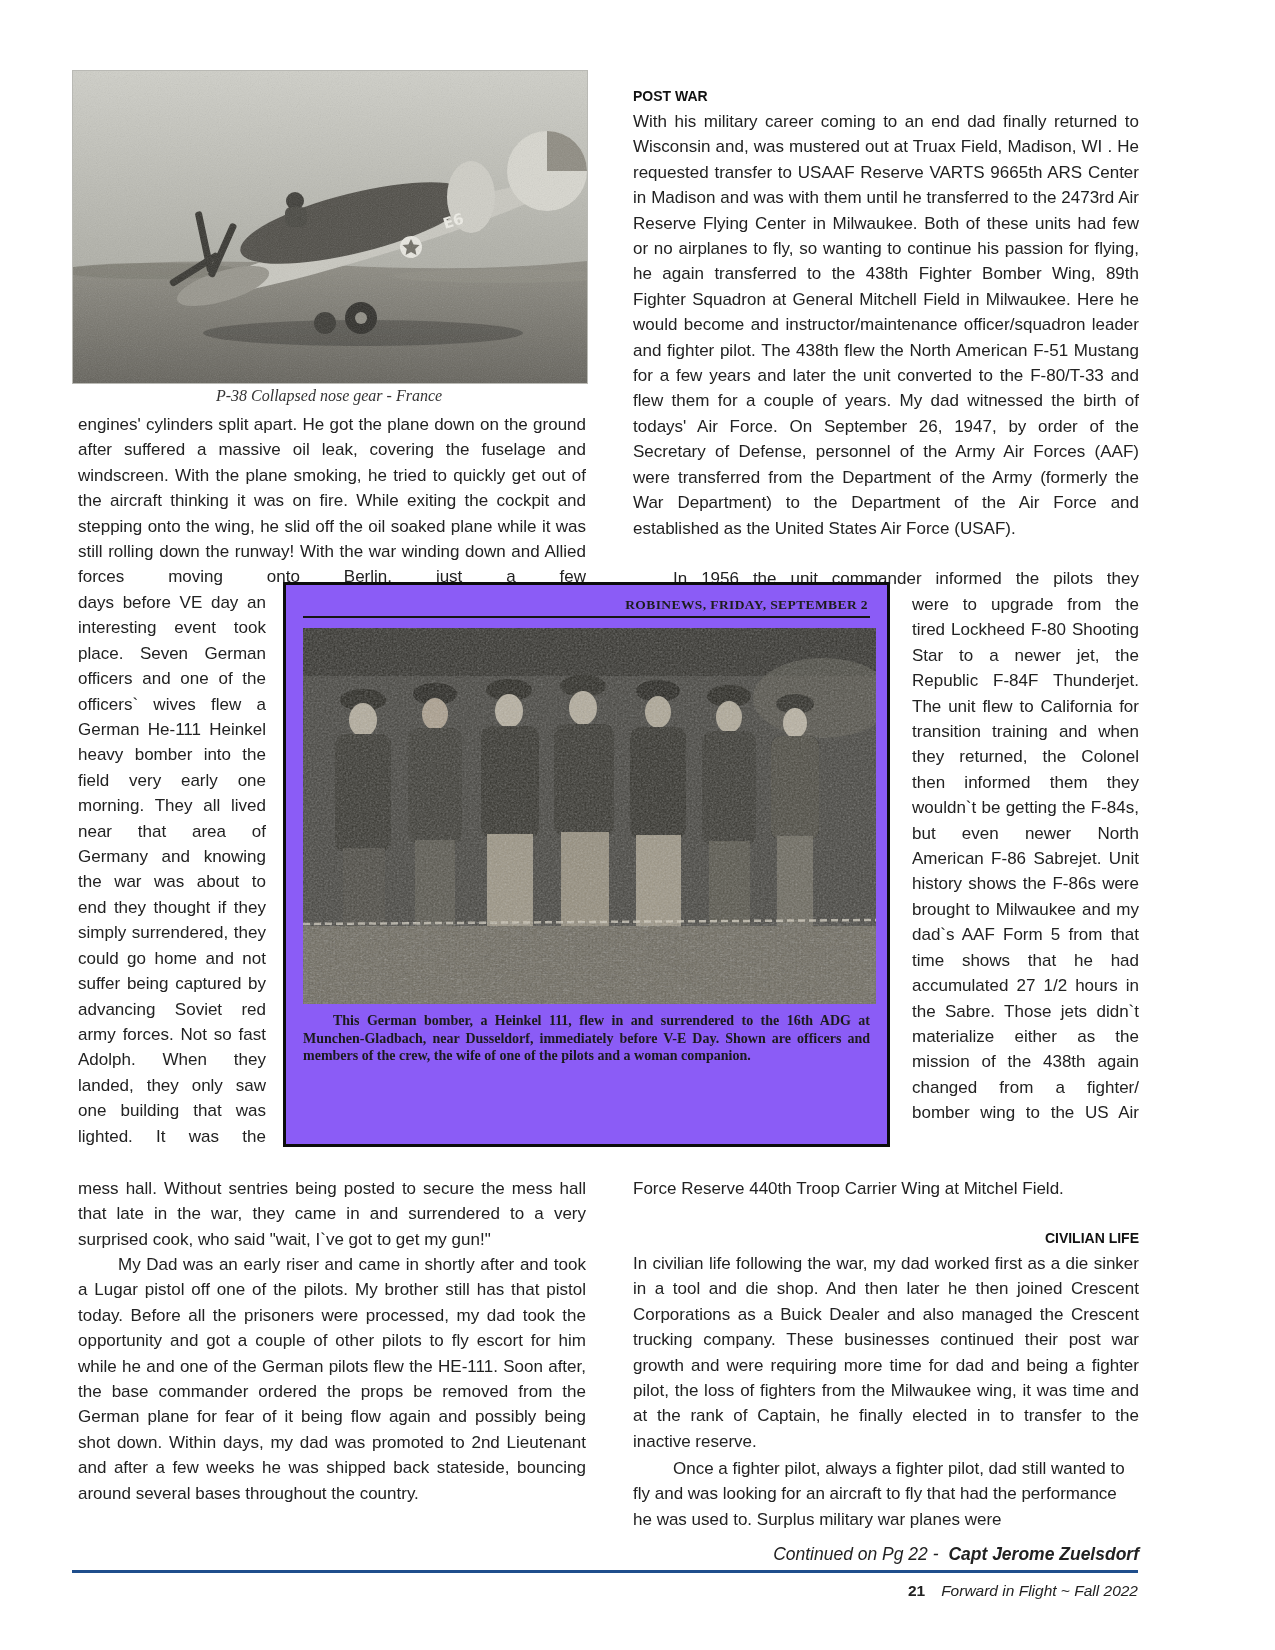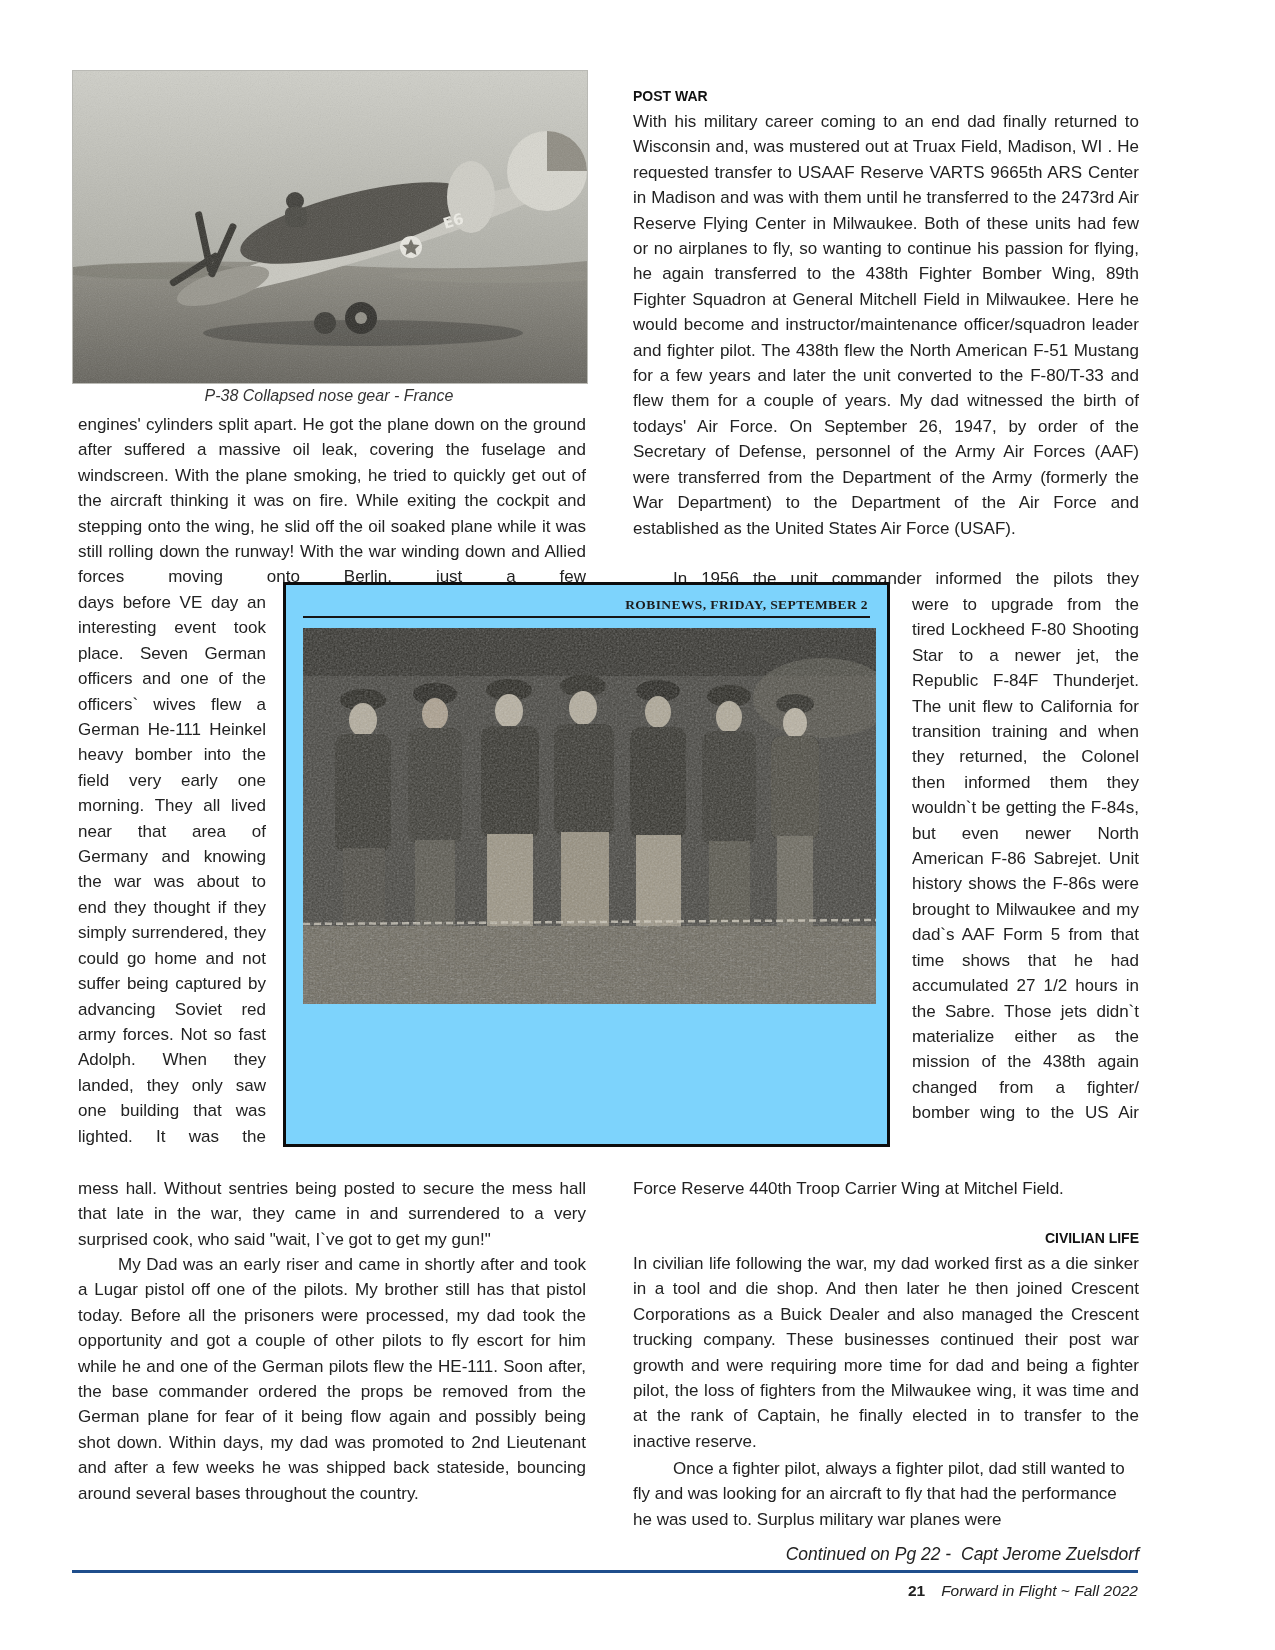--- a/index.html
+++ b/index.html
@@ -17,21 +17,21 @@
   .section-heading{
     font-size:14px;line-height:25.4px;font-weight:bold;color:#111;text-align:left;
   }
   
   .photo-frame{border:1px solid #b9b9b4;overflow:hidden;background:#9c9c94;}
   .photo-caption{
     font-size:16px;font-style:italic;color:#333;text-align:center;line-height:20px;
   }
   
   .clipping{
-    background:#7dd3fc;border:3px solid #0d0d0d;box-sizing:border-box;
+    background:#8b5cf6;border:3px solid #0d0d0d;box-sizing:border-box;
     padding:12px 17px 8px 17px;
     font-family:"Liberation Serif","DejaVu Serif",serif;color:#191919;
   }
   .clip-masthead{
     text-align:right;font-weight:bold;font-size:13.5px;letter-spacing:.4px;
     color:#1c1c1c;padding-right:2px;
   }
   .clip-rule{height:2px;background:#161616;margin-top:3px;}
   .clip-headline{
     text-align:center;font-weight:bold;font-size:26px;letter-spacing:.3px;
@@ -39,21 +39,21 @@
   }
   .clip-photo{margin-top:10px;overflow:hidden;background:#45443f;}
   .clip-caption{
     margin-top:8px;font-size:14px;line-height:17.5px;font-weight:bold;
     text-align:justify;text-indent:30px;color:#1b1b1b;
   }
   
   .continued-line{
     font-size:17.5px;font-style:italic;color:#222;text-align:right;
   }
-  .continued-author{font-weight:normal;}
+  .continued-author{font-weight:bold;}
   .blue-rule{background:#1f4e8c;height:3px;}
   .page-footer{
     font-size:15.5px;color:#222;text-align:right;
   }
   .page-footer .num{font-weight:bold;font-style:normal;}
   .page-footer .mag{font-style:italic;margin-left:16px;}
   .clip-overflow{overflow:hidden;}
 </style>
 </head>
 <body>
@@ -103,21 +103,21 @@
     <circle cx="338" cy="176" r="11" fill="#e9e8e1" transform="rotate(-17 338 176)"></circle>
     <path d="M338,168 l2.6,5.4 6,.7 -4.4,4 1.2,5.9 -5.4,-3 -5.4,3 1.2,-5.9 -4.4,-4 6,-.7 Z" fill="#6f6d64"></path>
     <text x="372" y="158" font-family="DejaVu Sans, sans-serif" font-size="15" font-weight="bold" fill="#efeee7" transform="rotate(-17 372 158)">E6</text>
 
     <circle cx="288" cy="247" r="16" fill="#2e2d29"></circle>
     <circle cx="288" cy="247" r="6" fill="#8f8d84"></circle>
     <circle cx="252" cy="252" r="11" fill="#3a3934"></circle>
     <rect width="514" height="312" filter="url(#grainA)" opacity="0.22"></rect>
   </svg>
 </div>
-<div class="abs photo-caption" style="left:72px;top:386px;width:514px;">P-38 Collapsed nose gear - France</div>
+<div class="abs photo-caption" style="left:72px;top:386px;width:514px;font-family:Liberation Serif, serif;">P-38 Collapsed nose gear - France</div>
 
 <div class="abs body-text justify-last" style="left:78px;top:412px;width:508px;">engines' cylinders split apart. He got the plane down on the ground after suffered a massive oil leak, covering the fuselage and windscreen. With the plane smoking, he tried to quickly get out of the aircraft thinking it was on fire. While exiting the cockpit and stepping onto the wing, he slid off the oil soaked plane while it was still rolling down the runway! With the war winding down and Allied forces moving onto Berlin, just a few</div>
 
 <div class="abs body-text justify-last clip-overflow" style="left:78px;top:590px;width:188px;height:592px;">days before VE day an interesting event took place. Seven German officers and one of the officers` wives flew a German He-111 Heinkel heavy bomber into the field very early one morning. They all lived near that area of Germany and knowing the war was about to end they thought if they simply surrendered, they could go home and not suffer being captured by advancing Soviet red army forces. Not so fast Adolph. When they landed, they only saw one building that was lighted. It was the</div>
 
 <div class="abs body-text" style="left:78px;top:1176px;width:508px;">mess hall. Without sentries being posted to secure the mess hall that late in the war, they came in and surrendered to a very surprised cook, who said "wait, I`ve got to get my gun!"</div>
 <div class="abs body-text indent" style="left:78px;top:1252px;width:508px;">My Dad was an early riser and came in shortly after and took a Lugar pistol off one of the pilots. My brother still has that pistol today. Before all the prisoners were processed, my dad took the opportunity and got a couple of other pilots to fly escort for him while he and one of the German pilots flew the HE-111. Soon after, the base commander ordered the props be removed from the German plane for fear of it being flow again and possibly being shot down. Within days, my dad was promoted to 2nd Lieutenant and after a few weeks he was shipped back stateside, bouncing around several bases throughout the country.</div>
 
 <div class="abs section-heading" style="left:633px;top:84px;width:506px;">POST WAR</div>
 <div class="abs body-text" style="left:633px;top:109px;width:506px;">With his military career coming to an end dad finally returned to Wisconsin and, was mustered out at Truax Field, Madison, WI . He requested transfer to USAAF Reserve VARTS 9665th ARS Center in Madison and was with them until he transferred to the 2473rd Air Reserve Flying Center in Milwaukee. Both of these units had few or no airplanes to fly, so wanting to continue his passion for flying, he again transferred to the 438th Fighter Bomber Wing, 89th Fighter Squadron at General Mitchell Field in Milwaukee. Here he would become and instructor/maintenance officer/squadron leader and fighter pilot. The 438th flew the North American F-51 Mustang for a few years and later the unit converted to the F-80/T-33 and flew them for a couple of years. My dad witnessed the birth of todays' Air Force. On September 26, 1947, by order of the Secretary of Defense, personnel of the Army Air Forces (AAF) were transferred from the Department of the Army (formerly the War Department) to the Department of the Air Force and established as the United States Air Force (USAF).</div>
@@ -197,20 +197,21 @@
           </g>
       </g>
 
       <line x1="0" y1="296" x2="573" y2="292" stroke="#d6d0c0" stroke-width="2.5" stroke-dasharray="7 4" opacity="0.8"></line>
 
       <rect y="298" width="573" height="78" fill="#6c685c"></rect>
       <rect y="294" width="573" height="82" filter="url(#grassF)" opacity="0.45"></rect>
       <rect width="573" height="376" filter="url(#grainB)" opacity="0.4"></rect>
     </svg>
   </div>
+  <div class="clip-caption">This German bomber, a Heinkel 111, flew in and surrendered to the 16th ADG at Munchen-Gladbach, near Dusseldorf, immediately before V-E Day. Shown are officers and members of the crew, the wife of one of the pilots and a woman companion.</div>
 </div>
 
 <div class="abs continued-line" style="left:633px;top:1544px;width:506px;">
   <span style="padding-right:5px;text-align:right;">Continued on Pg 22 - </span><span class="continued-author">Capt Jerome Zuelsdorf</span>
 </div>
 
 <div class="abs blue-rule" style="left:72px;top:1570px;width:1066px;"></div>
 
 <div class="abs page-footer" style="left:72px;top:1582px;width:1066px;">
   <span class="num">21</span><span class="mag">Forward in Flight ~ Fall 2022</span>

